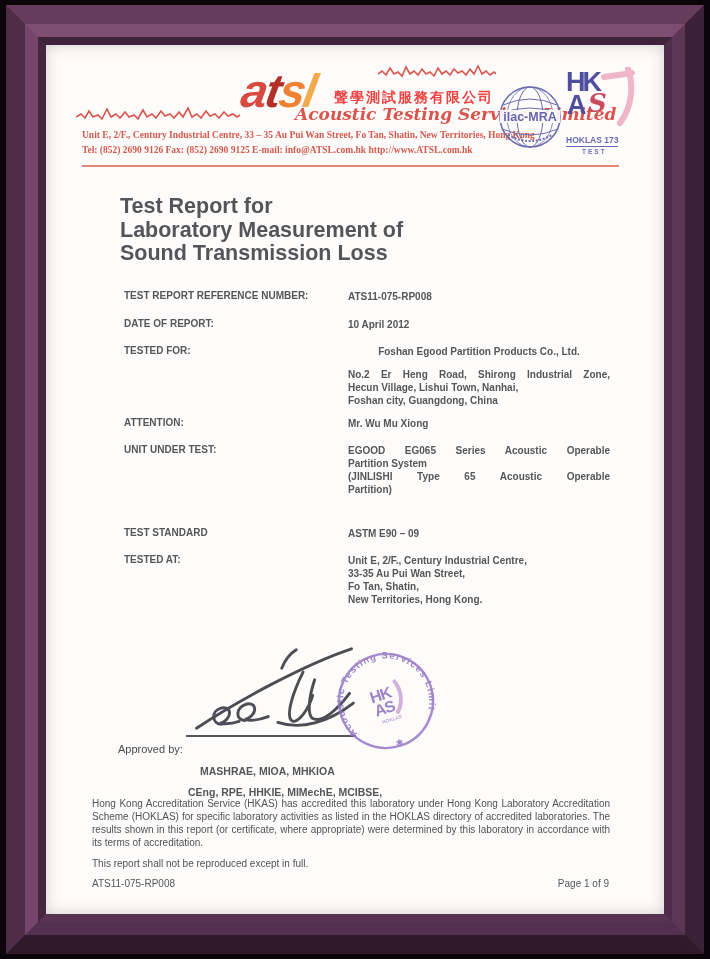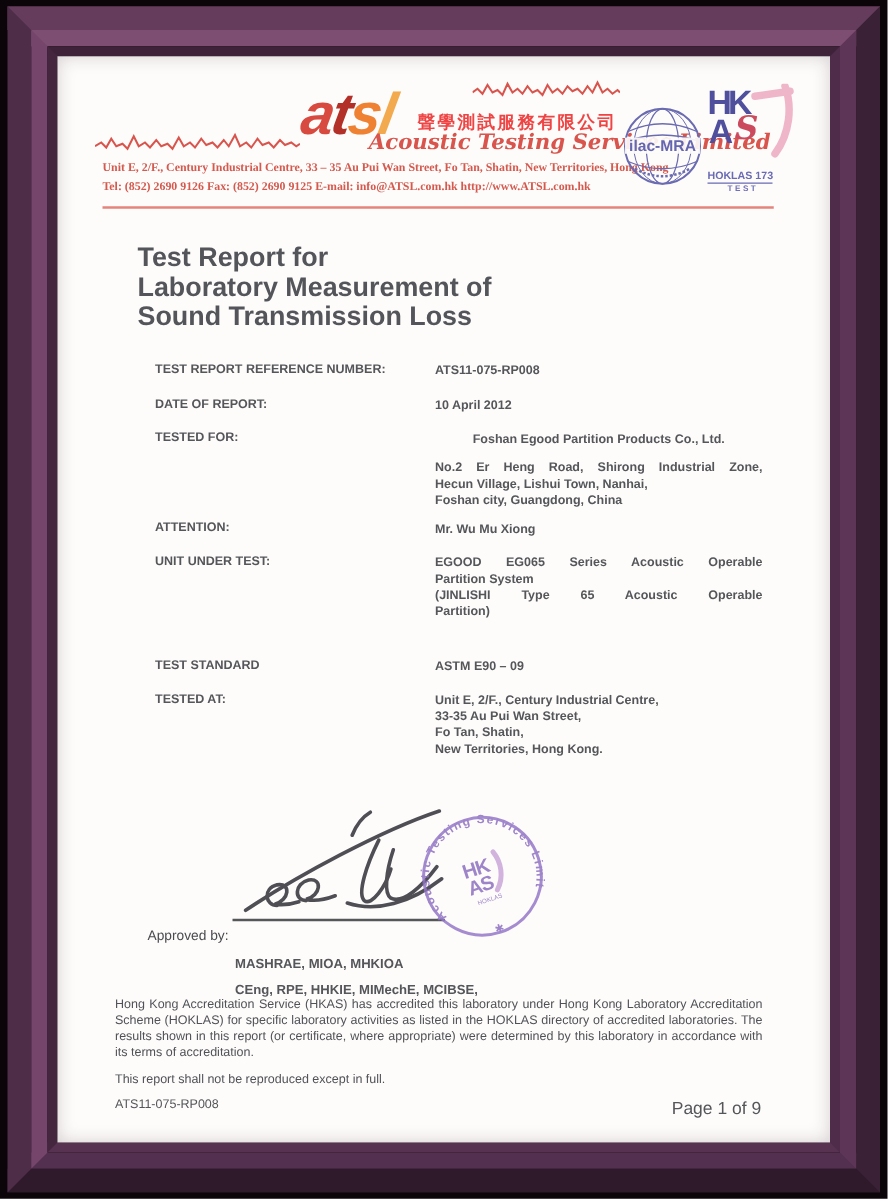--- a/index.html
+++ b/index.html
@@ -24,39 +24,39 @@
   .zz{stroke:#d8544c;stroke-width:1.6;fill:none;}
   .company-cn{left:288px;top:44px;font-size:14px;font-weight:bold;color:#ef4444;letter-spacing:2px;
               font-family:"Liberation Serif", serif;}
   .company-en{left:249px;top:59px;font-size:17px;font-weight:bold;font-style:italic;color:#d8544c;
               font-family:"DejaVu Serif", serif;}
   .addr{left:36px;font-size:9.5px;font-weight:bold;color:#d4594e;font-family:"Liberation Serif", serif;
         white-space:nowrap;}
   .redline{left:36px;top:120px;width:537px;height:2px;background:#e4847c;}
 
   
-  .title{left:64px;top:150px;font-size:21.5px;line-height:23.5px;font-weight:bold;color:#54555a;}
+  .title{left:74px;top:150px;font-size:21.5px;line-height:23.5px;font-weight:bold;color:#54555a;}
 
   
   .field-label{left:78px;width:220px;font-size:10px;font-weight:bold;color:#55565a;}
   .field-value{left:302px;width:262px;font-size:10px;font-weight:bold;color:#55565a;line-height:13px;}
   .vline{width:262px;}
   .jline{text-align:justify;text-align-last:justify;}
 
   
   .approved{left:72px;top:676px;font-size:11px;color:#4a4b4f;margin-top:22px;}
   .sigline{left:140px;top:690px;width:170px;height:2px;background:#55565a;}
   .signame{left:142px;width:240px;font-size:10.5px;font-weight:bold;color:#55565a;line-height:13px;}
 
   
   .accred{left:46px;top:752px;width:518px;font-size:10px;line-height:13px;color:#515257;
           text-align:justify;}
   .repro{left:46px;top:813px;font-size:10px;color:#515257;}
   .docnum{left:46px;top:833px;font-size:10px;color:#55565a;}
-  .pagenum{left:463px;top:833px;width:100px;text-align:right;font-size:14px;color:#55565a;}
+  .pagenum{left:463px;top:833px;width:100px;text-align:right;font-size:10px;color:#55565a;}
 
   
   .hkas{left:520px;top:26px;width:84px;height:92px;}
   .hkas .hk{position:absolute;left:0;top:-4px;font-size:27px;font-weight:900;color:#4f4f9e;letter-spacing:-3px;}
   .hkas .ha{position:absolute;left:1px;top:19px;font-size:27px;font-weight:900;color:#4f4f9e;}
   .hkas .hs{position:absolute;left:22px;top:17px;font-size:26px;font-weight:bold;font-style:italic;
             color:#cc4a5e;font-family:"DejaVu Serif", serif;}
   .hkas .hoklas{position:absolute;left:0;top:64px;font-size:8.5px;font-weight:bold;color:#6a6ab5;
                 border-bottom:1.5px solid #6a6ab5;padding-bottom:1px;white-space:nowrap;}
   .hkas .test{position:absolute;left:16px;top:77px;font-size:6.5px;font-weight:bold;color:#7070b8;letter-spacing:2px;}
@@ -163,21 +163,21 @@
         <path d="M58,80 C48,80 48,66 60,63 C72,61 70,76 58,79 C66,81 74,79 82,76"></path>
         <path d="M118,30 C108,50 100,74 106,80 C112,85 124,68 128,54"></path>
         <path d="M130,38 C124,56 122,74 128,78 C138,83 154,68 166,52"></path>
         <path d="M92,82 C116,90 144,82 170,62"></path>
       </g>
     </svg>
 
     <div class="abs approved">Approved by:</div>
     <div class="abs sigline"></div>
     <div class="abs signame" style="top:741px;">CEng, RPE, HHKIE, MIMechE, MCIBSE,</div>
-    <div class="abs signame" style="top:720px;">MASHRAE, MIOA, MHKIOA</div>
+    <div class="abs signame" style="top:720px;margin-left:12px;">MASHRAE, MIOA, MHKIOA</div>
 
     <svg class="abs" style="left:284px;top:600px;" width="112" height="112" viewBox="0 0 112 112">
       <g transform="rotate(-18 56 56)" opacity="0.85">
         <circle cx="56" cy="56" r="47" fill="none" stroke="#9678c8" stroke-width="2.4"></circle>
         <defs>
           <path id="ringpath" d="M 20,80 A 43,43 0 1 1 92,80" fill="none"></path>
         </defs>
         <text font-family="Liberation Sans, sans-serif" font-size="9.5" font-weight="bold" fill="#8d6fc0" letter-spacing="1.2">
           <textPath href="#ringpath" startOffset="2">Acoustic   Testing   Services   Limited</textPath>
         </text>

